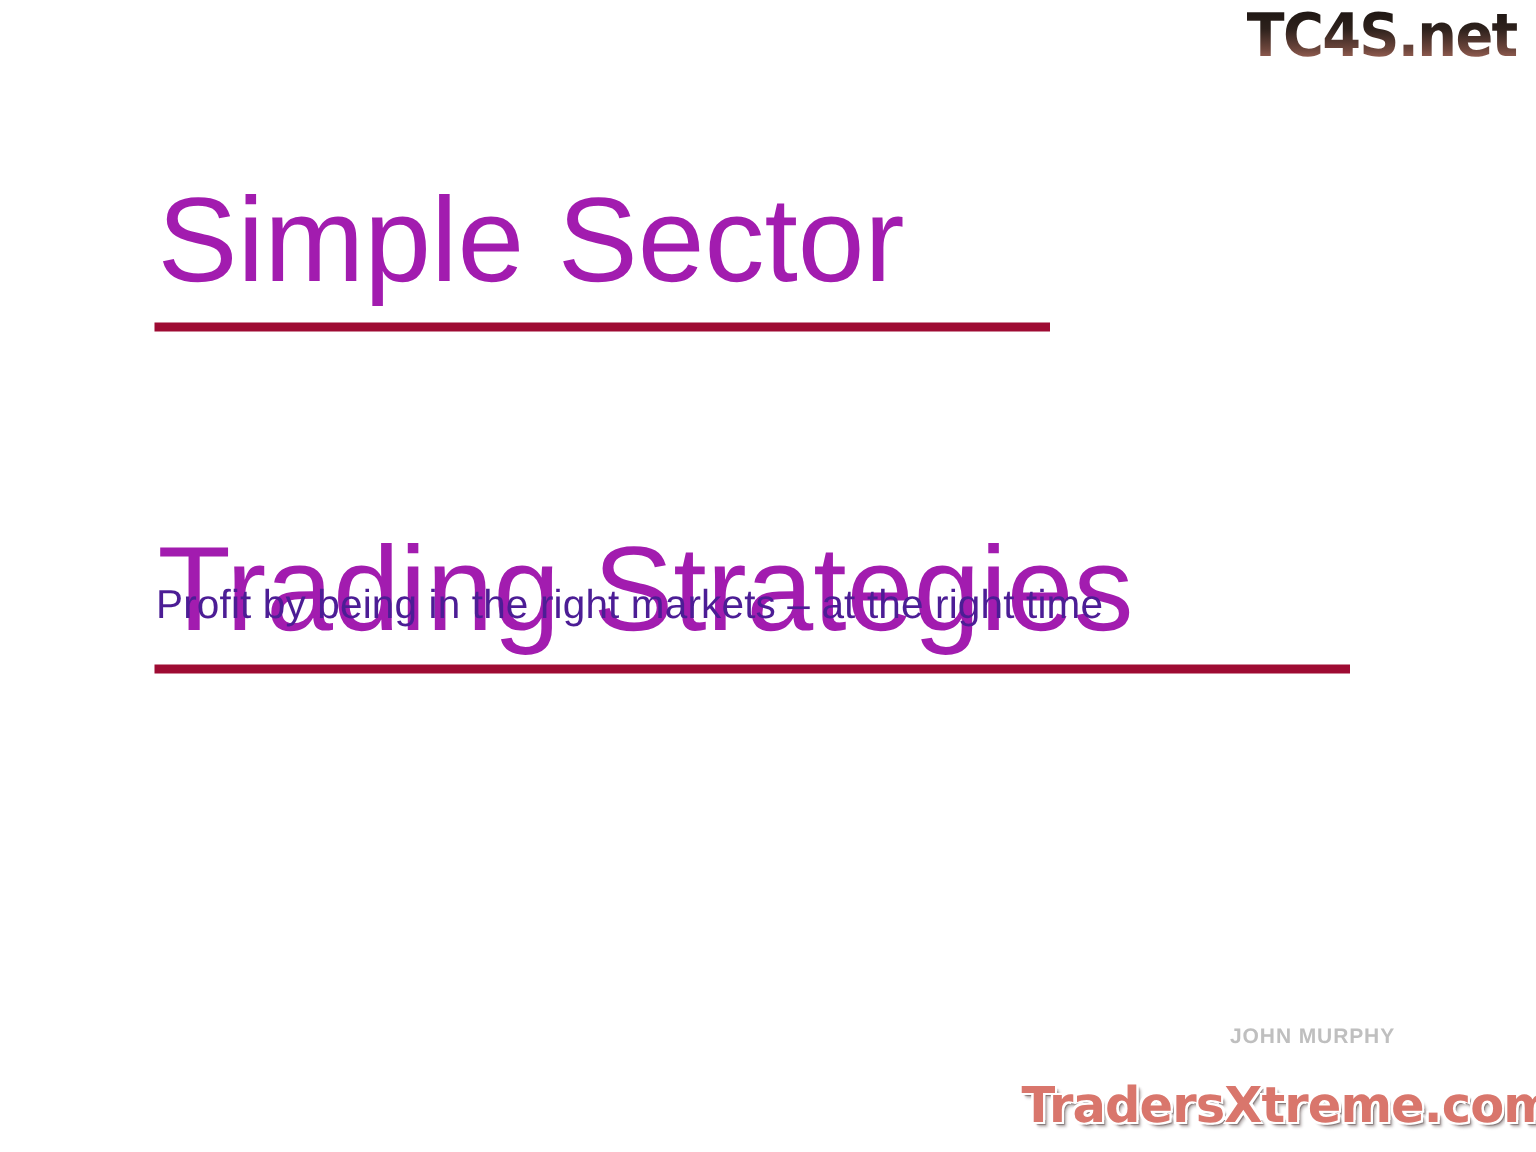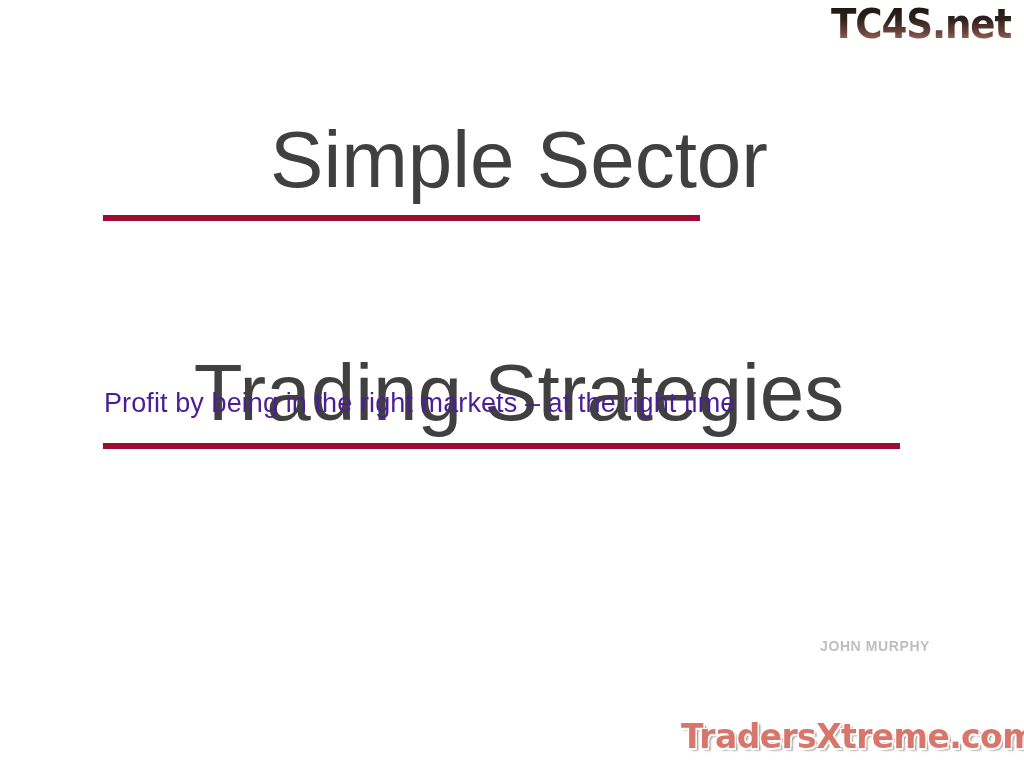--- a/index.html
+++ b/index.html
@@ -23,30 +23,29 @@
 
   
   .title-block {
     position: absolute;
     left: 103px;
     top: 100px;
     width: 830px;
   }
 
   .title-line {
-    color: #404040;
+    color: #a21caf;
     font-family: "Liberation Sans", sans-serif;
     font-weight: 400;
     font-size: 80px;
     line-height: 76px;
     letter-spacing: 0px;
     white-space: nowrap;
     position: relative;
     height: 100px;
-    text-align: center;
   }
 
   .title-line .txt {
     display: inline-block;
     padding-left: 2px;
   }
 
   .title-underline {
     position: absolute;
     left: 0;
@@ -70,21 +69,21 @@
     font-weight: 400;
     color: #4c1d95;
     letter-spacing: 0.1px;
     white-space: nowrap;
   }
 
   
   .author {
     position: absolute;
     left: 820px;
-    top: 638px;
+    top: 682px;
     font-family: "Liberation Sans", sans-serif;
     font-size: 14px;
     font-weight: bold;
     letter-spacing: 0.6px;
     color: #bfbfbf;
     white-space: nowrap;
   }
 
   
   .wm-tc4s {

